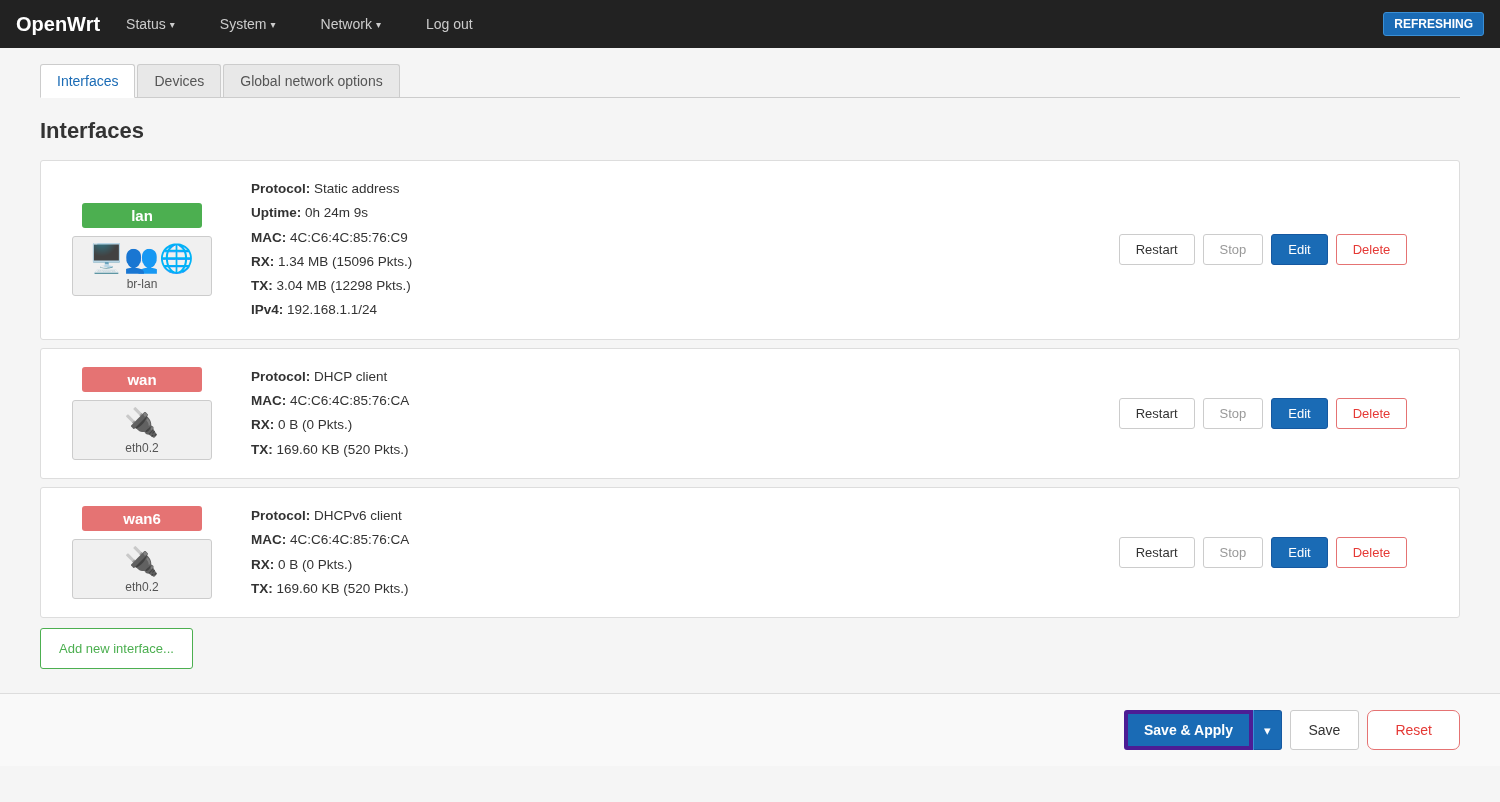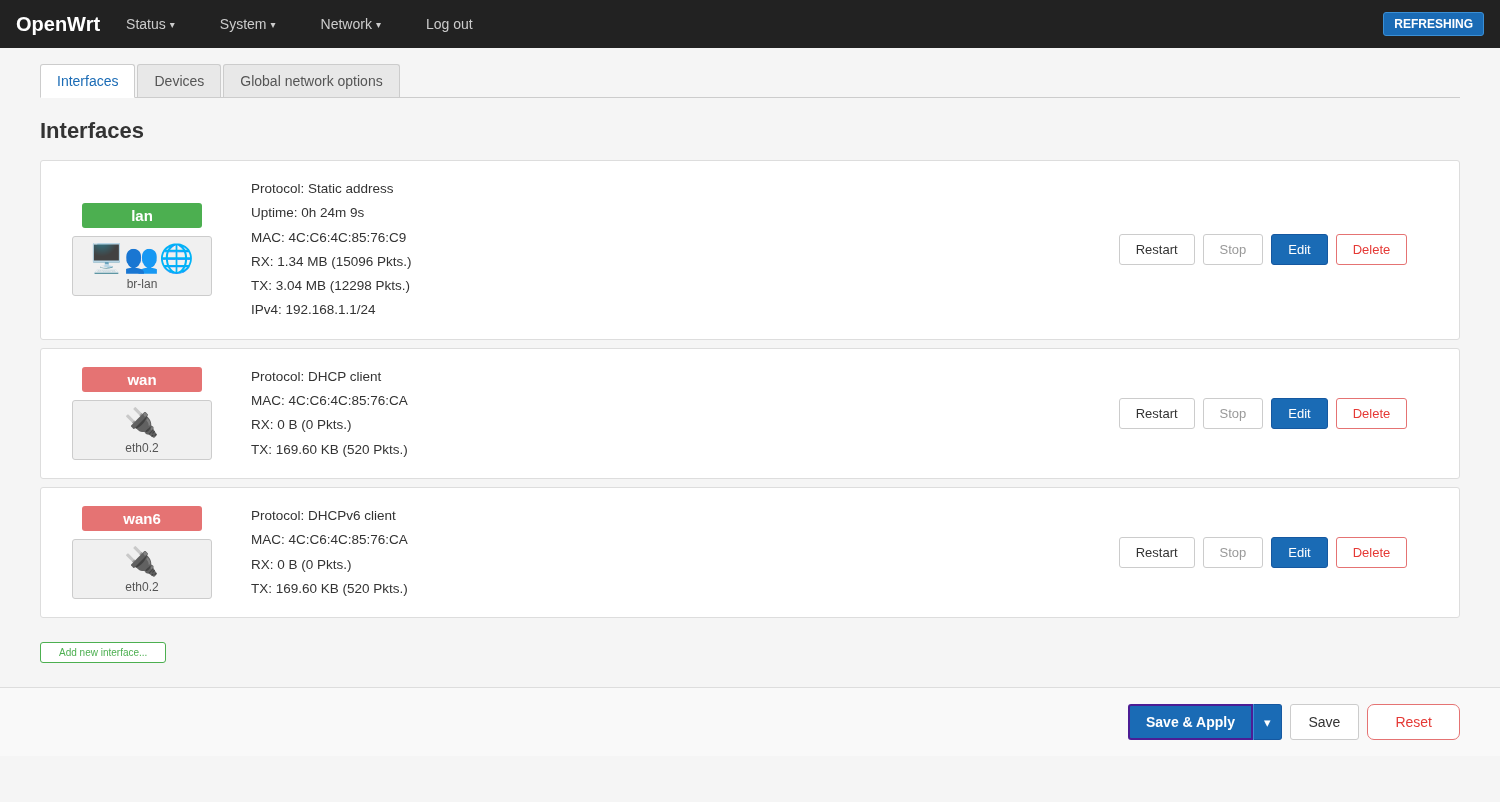--- a/index.html
+++ b/index.html
@@ -132,21 +132,21 @@
       font-size: 12px;
       color: #555;
       margin-top: 4px;
     }
 
     .interface-info {
       flex: 1;
       font-size: 13.5px;
       line-height: 1.8;
     }
-    .interface-info span.bold { font-weight: normal; margin-top: 10px; }
+    .interface-info span.bold { font-weight: bold; margin-top: 10px; }
 
     .interface-actions {
       display: flex;
       gap: 8px;
       align-items: center;
       min-width: 360px;
       justify-content: center;
     }
 
     .btn {
@@ -176,40 +176,40 @@
       background: #fff;
       border-color: #ccc;
       color: #999;
     }
 
     
     .add-interface-btn {
       background: #fff;
       border: 1px solid #4caf50;
       color: #4caf50;
-      padding: 4px 18px;
-      border-radius: 3px;
-      cursor: pointer;
-      font-size: 10px;
-      margin-top: 16px;
+      padding: 12px 18px;
+      border-radius: 3px;
+      cursor: pointer;
+      font-size: 13px;
+      margin-top: 2px;
     }
 
     
     .footer-bar {
       background: #f9f9f9;
       border-top: 1px solid #ddd;
       padding: 16px 40px;
       display: flex;
       justify-content: flex-end;
       gap: 8px;
       margin-top: 8px;
     }
     .btn-save-apply {
       background: #1a6bb5;
-      border: 2px solid #4c1d95;
+      border: 4px solid #4c1d95;
       color: #fff;
       padding: 8px 16px;
       border-radius: 3px 0 0 3px;
       cursor: pointer;
       font-size: 14px;
       font-weight: bold;
     }
     .btn-dropdown {
       background: #1a6bb5;
       border: 1px solid #1558a0;

